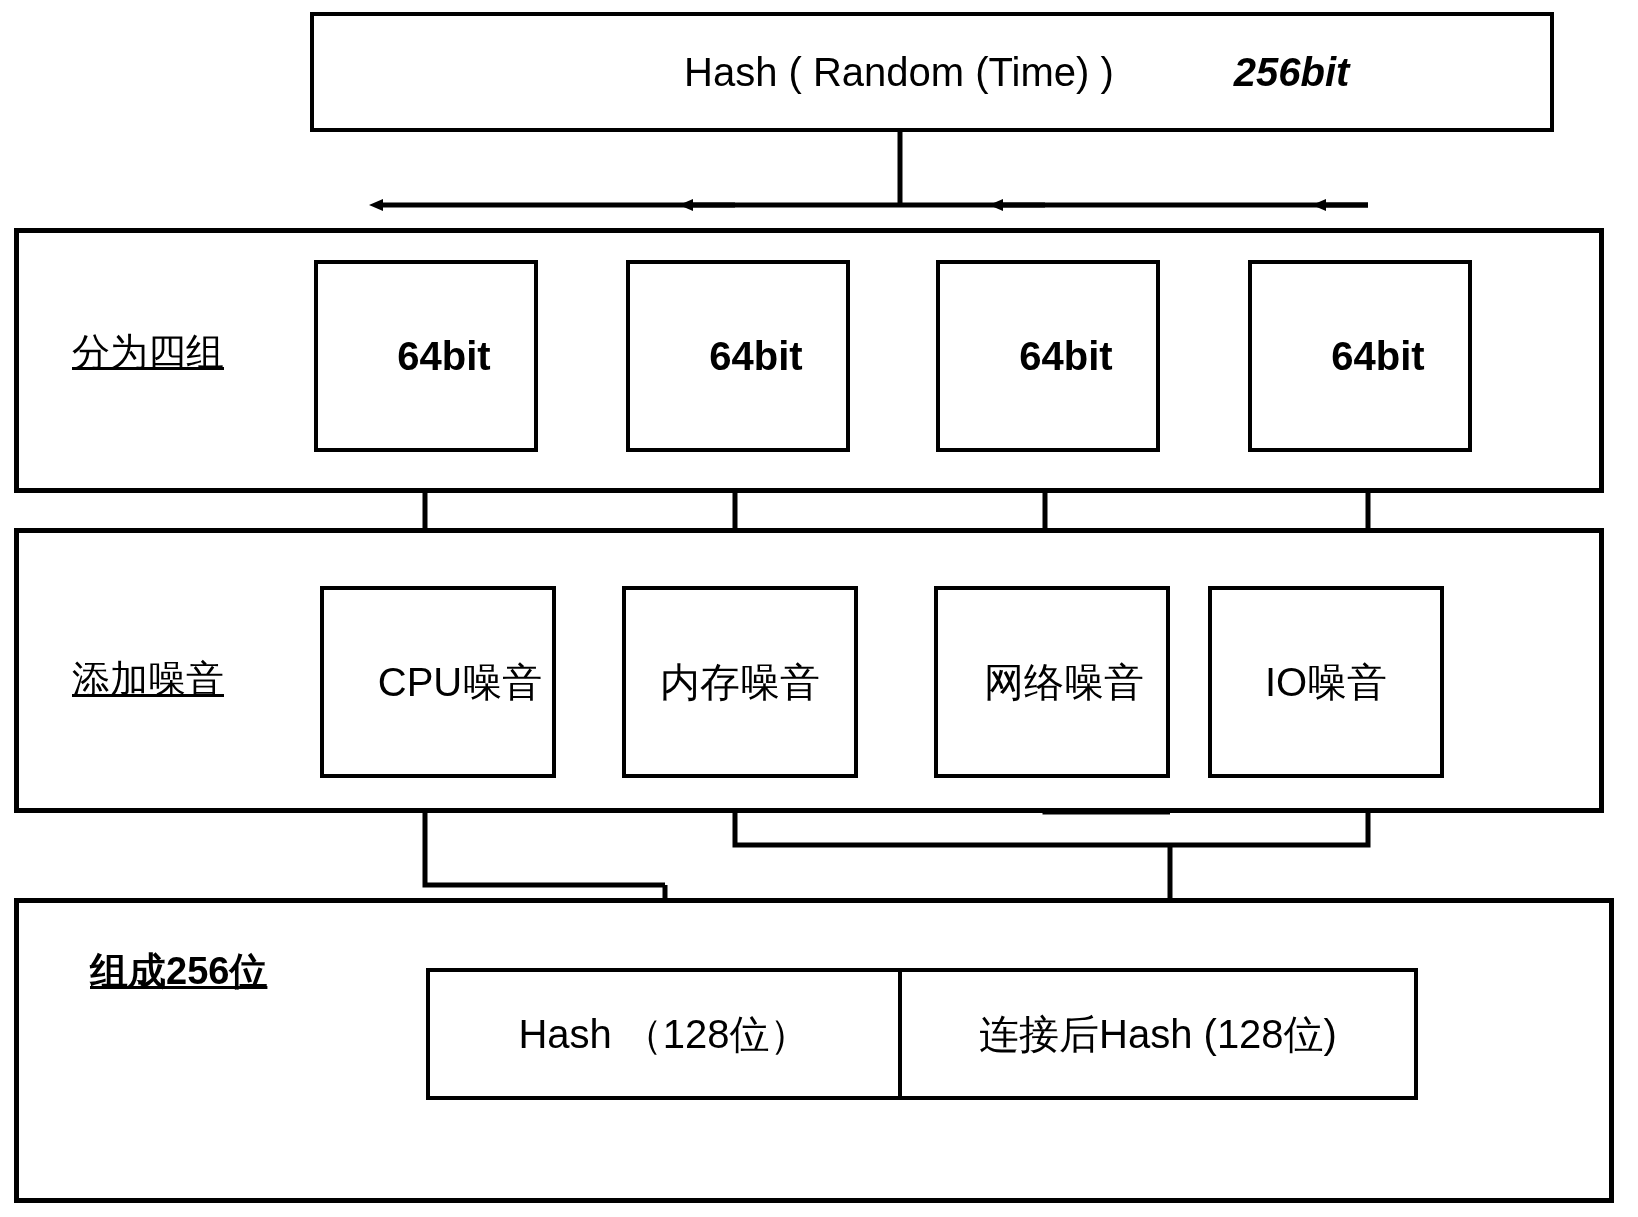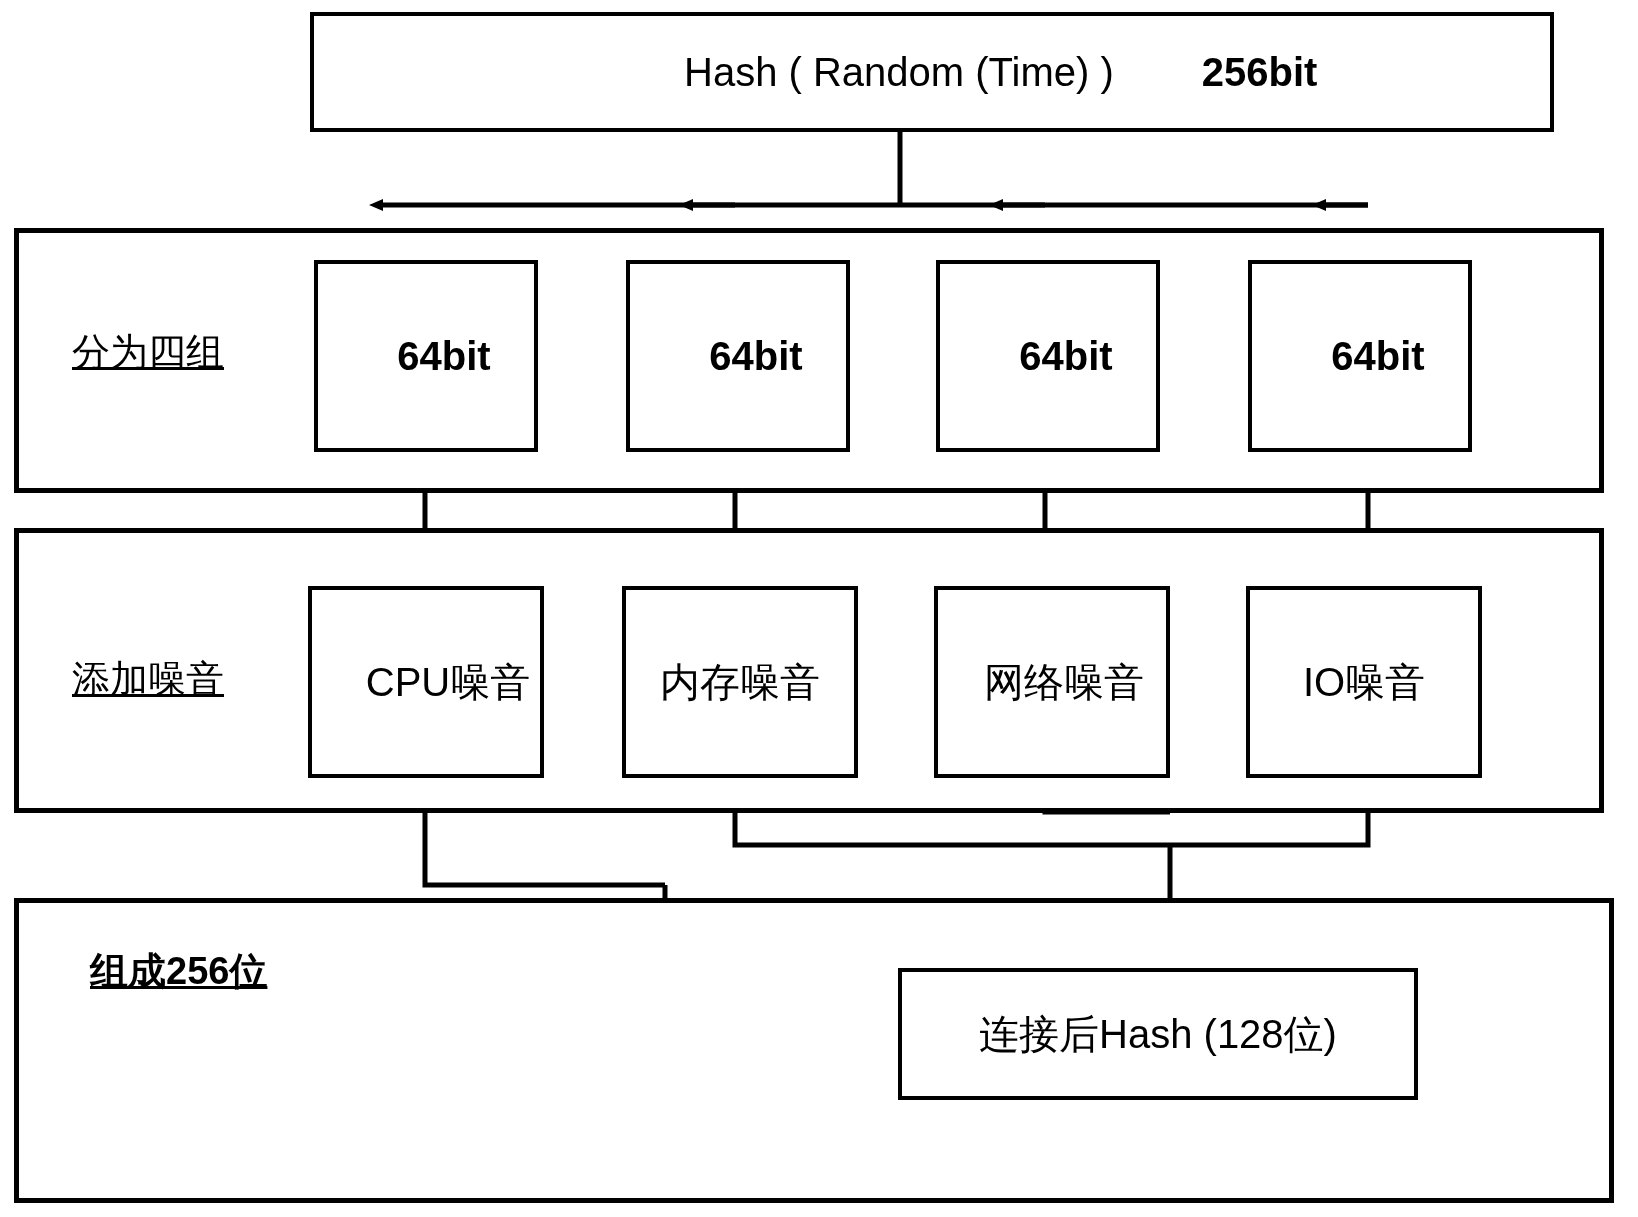--- a/index.html
+++ b/index.html
@@ -37,21 +37,21 @@
     height: 120px;
     justify-content: flex-start;
   }
   #top-source-inner {
     display: flex;
     align-items: center;
     margin-left: 370px;
     white-space: pre;
   }
   .src-label { font-size: 40px; }
-  .src-bits { font-size: 40px; font-weight: bold; margin-left: 88px; }
+  .src-bits { font-size: 40px; font-weight: bold; margin-left: 120px; font-style: italic; }
 
   
   #split-container {
     left: 14px;
     top: 228px;
     width: 1590px;
     height: 265px;
   }
   #noise-container {
     left: 14px;
@@ -92,24 +92,24 @@
   #bit-box-3 { left: 936px; }
   #bit-box-4 { left: 1248px; }
 
   
   .noise-box {
     top: 586px;
     width: 236px;
     height: 192px;
     font-size: 40px;
   }
-  #noise-box-1 { left: 308px; padding-left: 44px; }
+  #noise-box-1 { left: 320px; padding-left: 44px; }
   #noise-box-2 { left: 622px; }
   #noise-box-3 { left: 934px; padding-left: 24px; }
-  #noise-box-4 { left: 1246px; text-align: center; }
+  #noise-box-4 { left: 1208px; text-align: center; }
 
   
   .hash-half {
     top: 968px;
     height: 132px;
     font-size: 40px;
   }
   #hash-left  { left: 426px; width: 476px; }
   #hash-right { left: 898px; width: 520px; }
 
@@ -175,15 +175,16 @@
 
   <div class="box container" id="noise-container"></div>
   <div class="row-label" id="label-noise">添加噪音</div>
   <div class="box noise-box" id="noise-box-1">CPU噪音</div>
   <div class="box noise-box" id="noise-box-2">内存噪音</div>
   <div class="box noise-box" id="noise-box-3">网络噪音</div>
   <div class="box noise-box" id="noise-box-4">IO噪音</div>
 
   <div class="box container" id="compose-container"></div>
   <div class="row-label" id="label-compose">组成256位</div>
+  <div class="box hash-half" id="hash-left">Hash （128位）</div>
   <div class="box hash-half" id="hash-right">连接后Hash (128位)</div>
 
 </div>
 
 </body></html>

